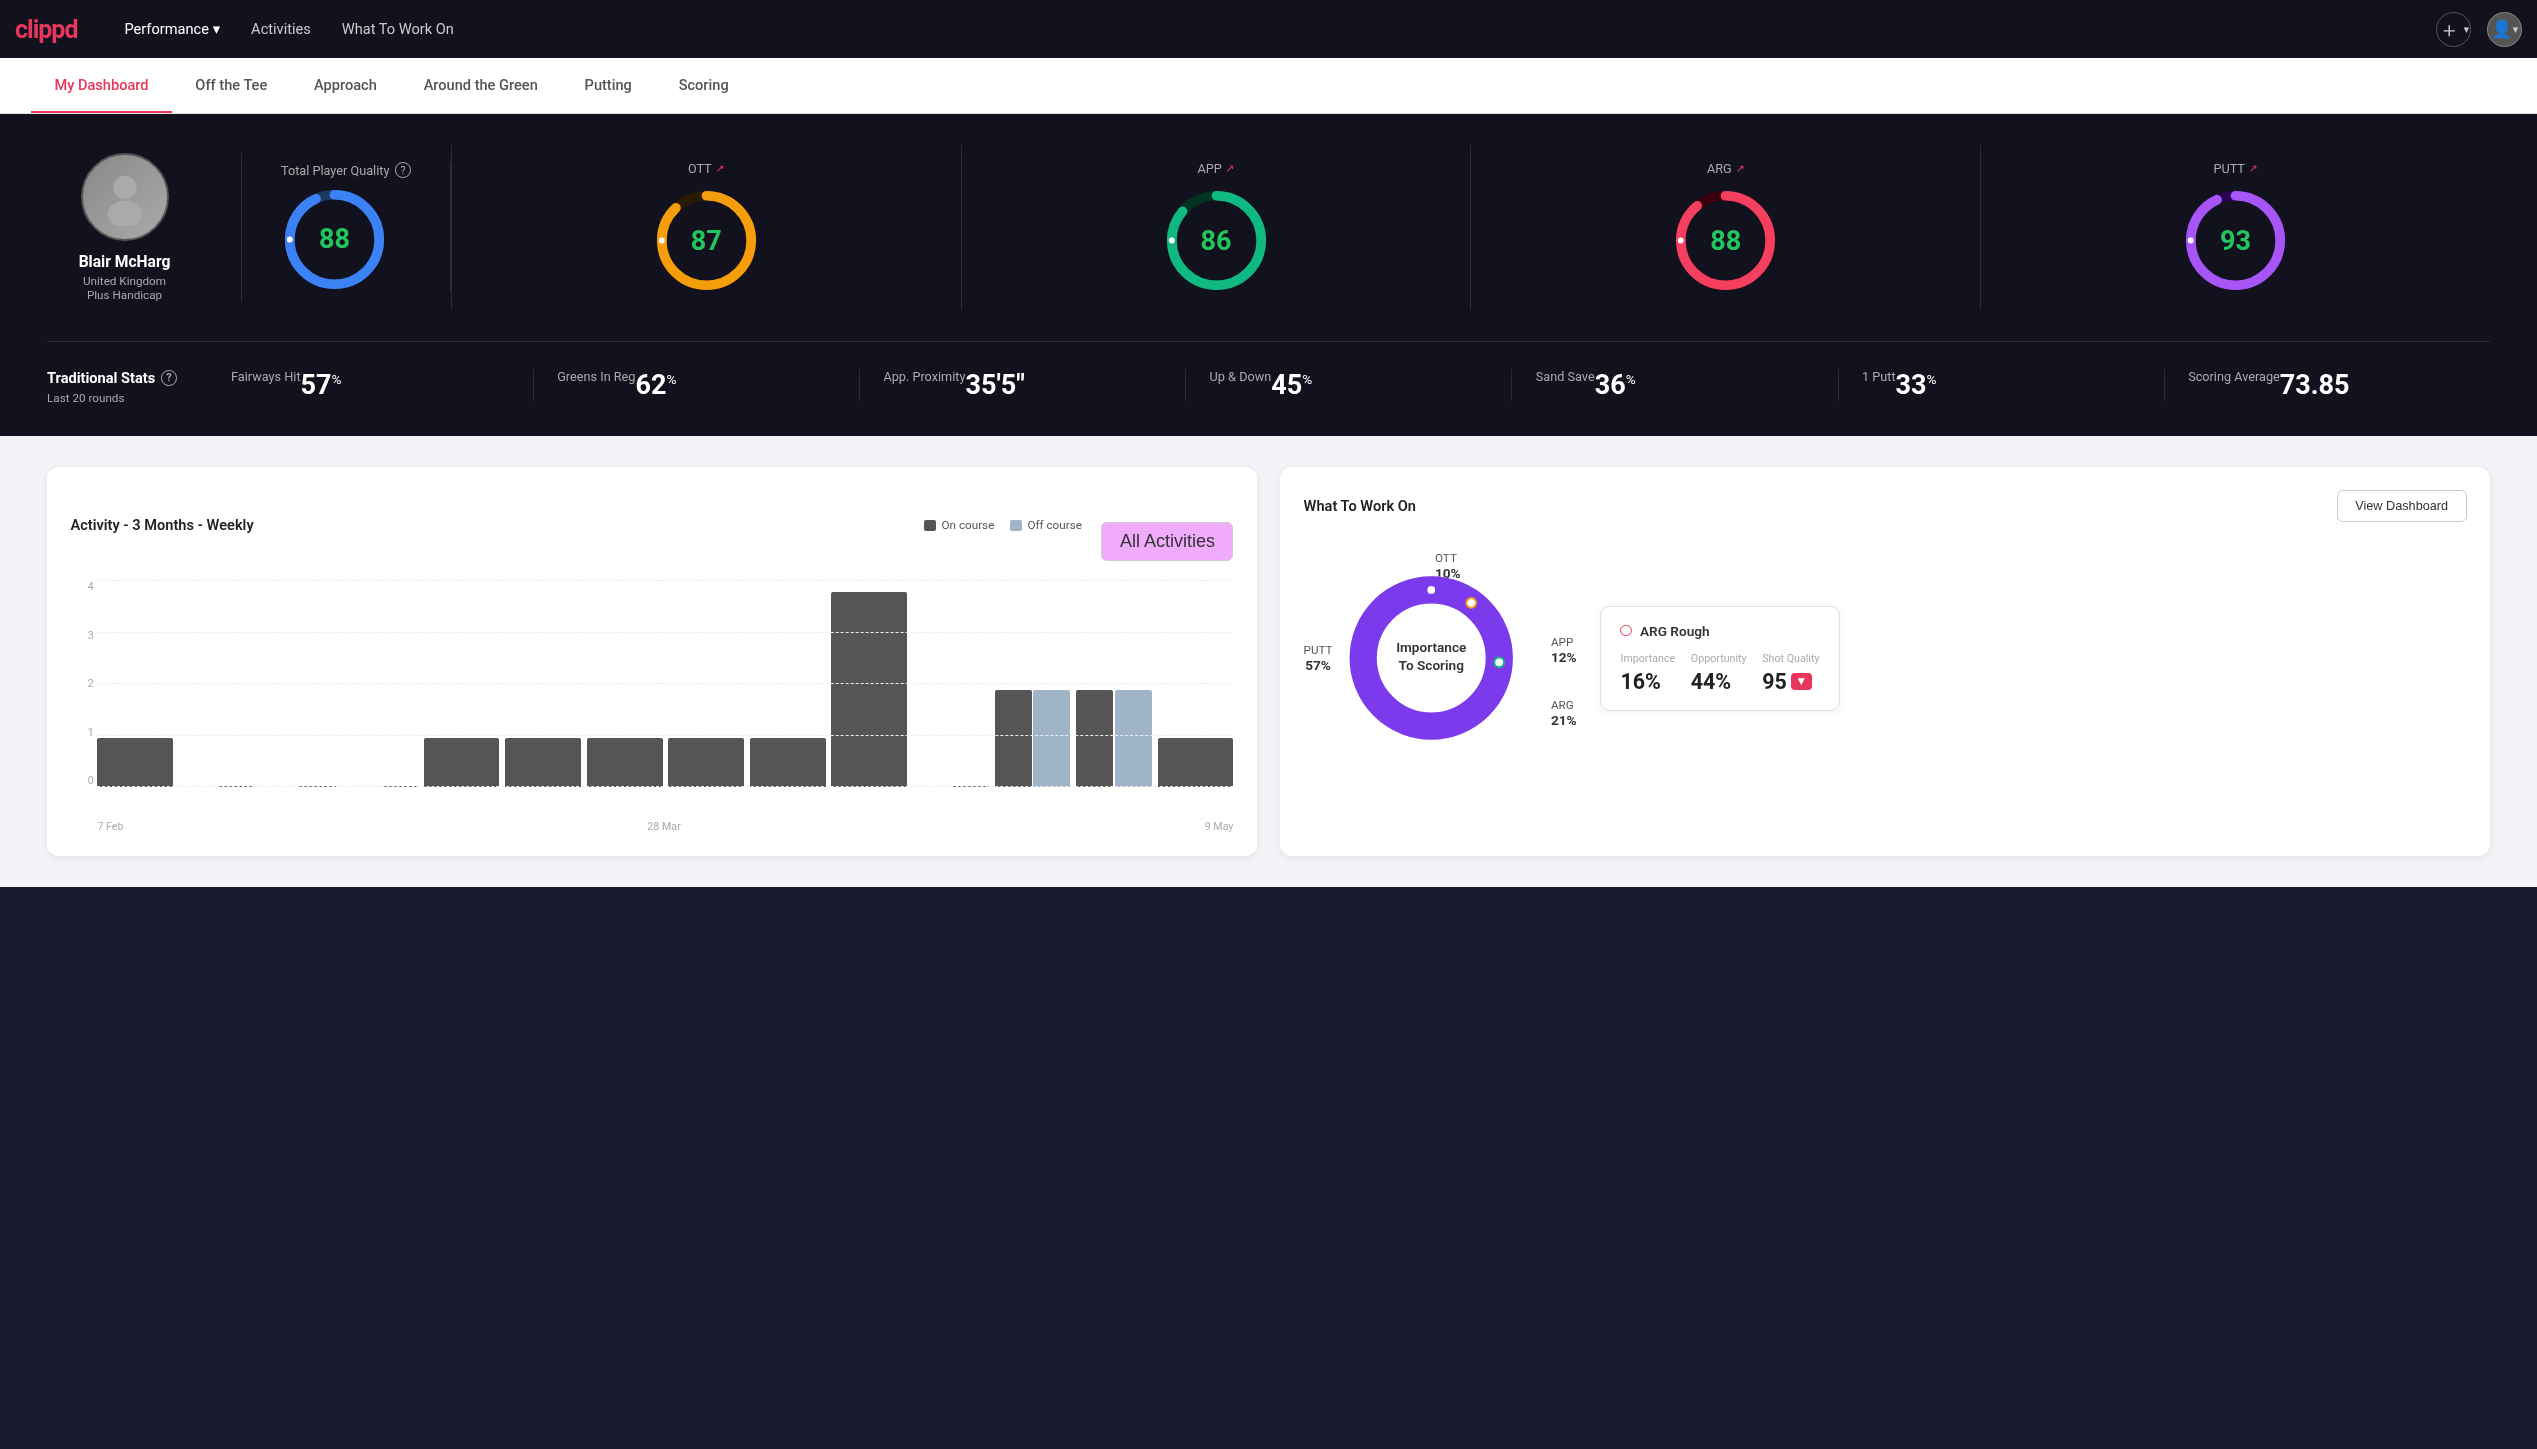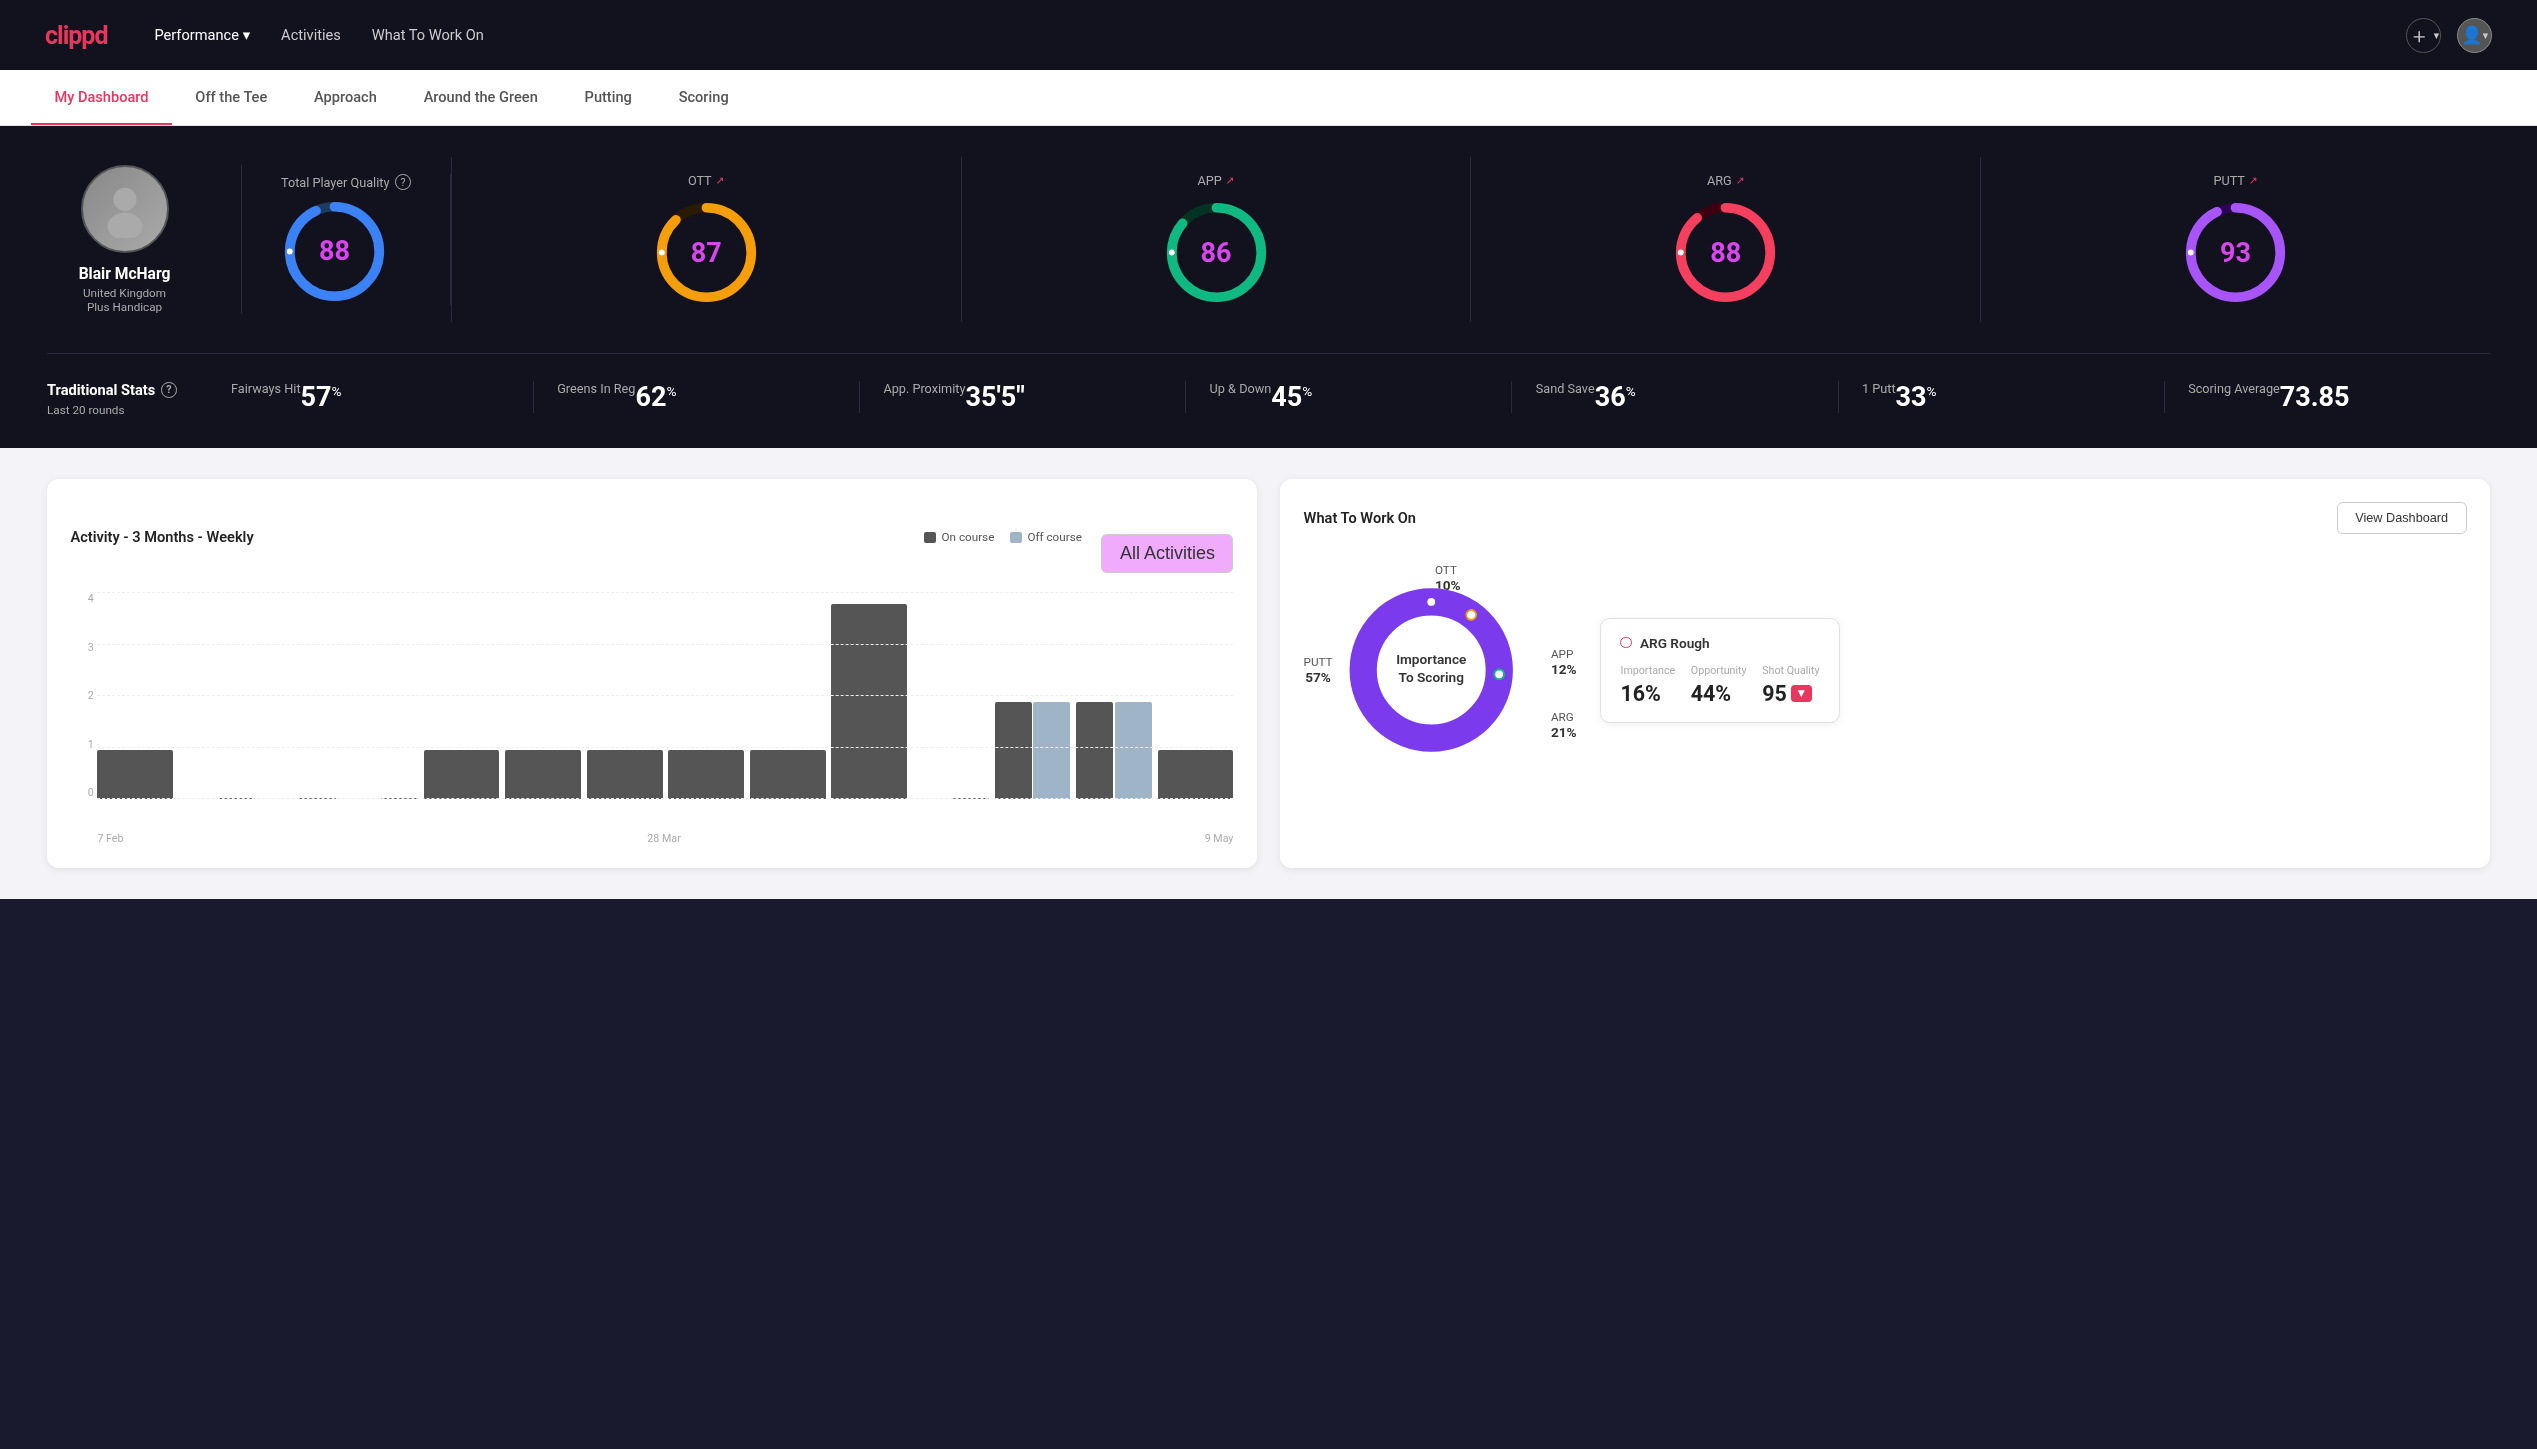--- a/index.html
+++ b/index.html
@@ -8,22 +8,22 @@
       background: #1a1a2e;
       color: #fff;
       min-height: 100vh;
     }
 
     
     .top-nav {
       background: #12121e;
       display: flex;
       align-items: center;
-      padding: 0 45px;
-      height: 70px;
+      padding: 0 15px;
+      height: 58px;
       justify-content: space-between;
     }
     .logo {
       display: flex;
       align-items: center;
       gap: 5.8px;
     }
     .logo-text {
       font-size: 25px;
       font-weight: 700;
@@ -148,21 +148,21 @@
     .gauge-wrap svg {
       transform: rotate(-90deg);
     }
     .gauge-center {
       position: absolute;
       top: 50%;
       left: 50%;
       transform: translate(-50%, -50%);
       font-size: 27px;
       font-weight: 700;
-      color: #d946ef;
+      color: #22c55e;
     }
 
     .total-quality-label {
       font-size: 12.7px;
       color: #aaa;
       margin-bottom: 7.8px;
       display: flex;
       align-items: center;
       gap: 5.8px;
     }

